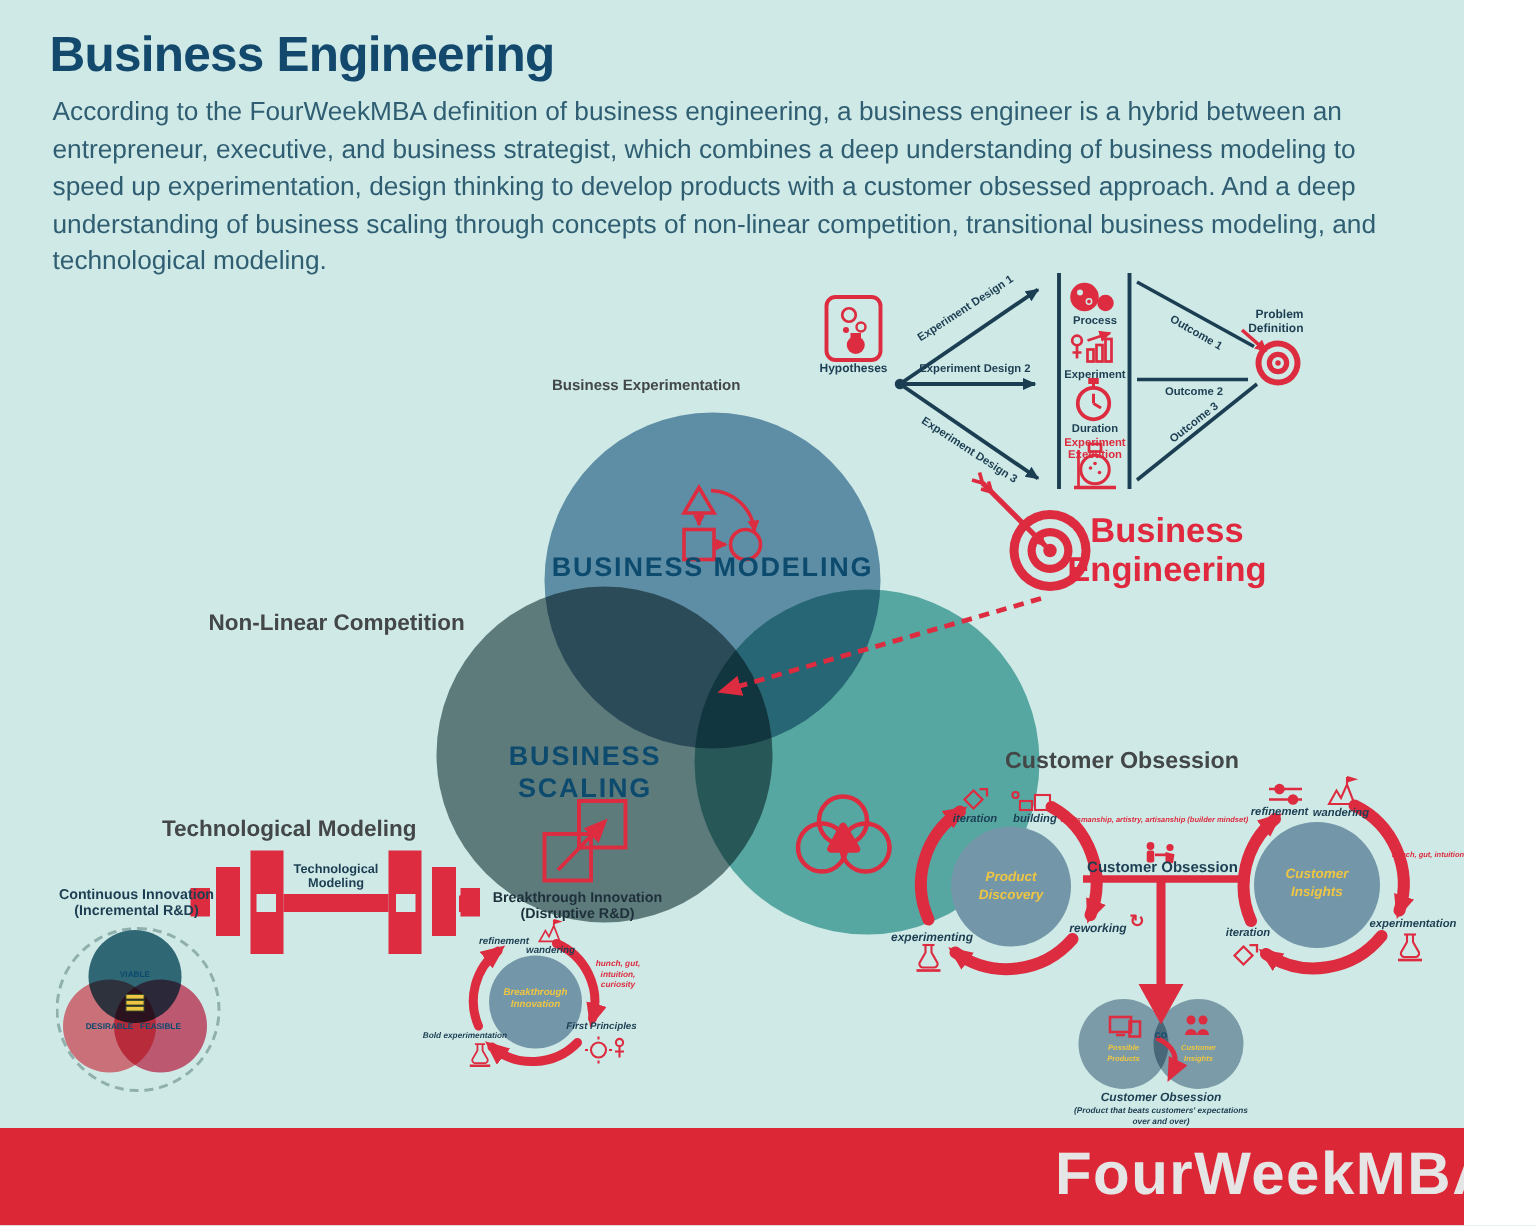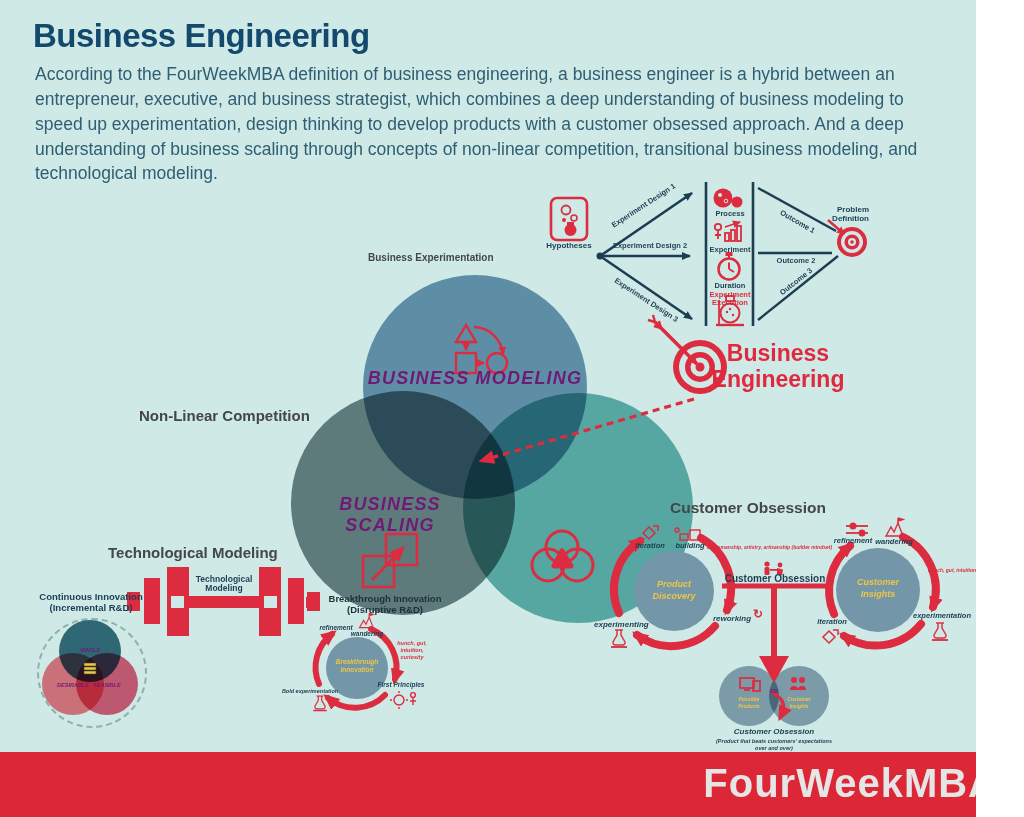--- a/index.html
+++ b/index.html
@@ -5,21 +5,21 @@
   html,body{margin:0;padding:0;}
   body{font-family:"Liberation Sans",sans-serif;}
   #canvas{position:relative;width:976px;height:817px;background:#cfe9e6;overflow:hidden;}
   .lbl{position:absolute;font-family:"Liberation Sans",sans-serif;color:#1c3e52;line-height:1.15;}
   .b{font-weight:bold;}
   .i{font-style:italic;}
   .ctr{text-align:center;}
   .nw{white-space:nowrap;}
   .red{color:#dd2b3f;}
   .yel{color:#eec643;}
-  .wht{color:#701a75;font-style:italic;}
+  .wht{color:#0c4a6e;}
   .chl{color:#434748;}
   .blk{color:#1d2f3a;}
   .circ{position:absolute;border-radius:50%;mix-blend-mode:multiply;}
   .solid{position:absolute;border-radius:50%;background:#7396a9;}
   #diagram-svg{position:absolute;left:0;top:0;z-index:3;}
   .z4{z-index:4;}
   .z5{z-index:5;}
   #footer-bar{position:absolute;left:0;top:752px;width:1024px;height:65px;background:#dc2737;z-index:6;}
   #footer-brand{position:absolute;right:26px;top:9px;font-size:40px;font-weight:bold;color:#e5e5e5;letter-spacing:1px;margin-left:34px;}
   .dashed-ring{position:absolute;border:2px dashed #8fb0ad;border-radius:50%;}

